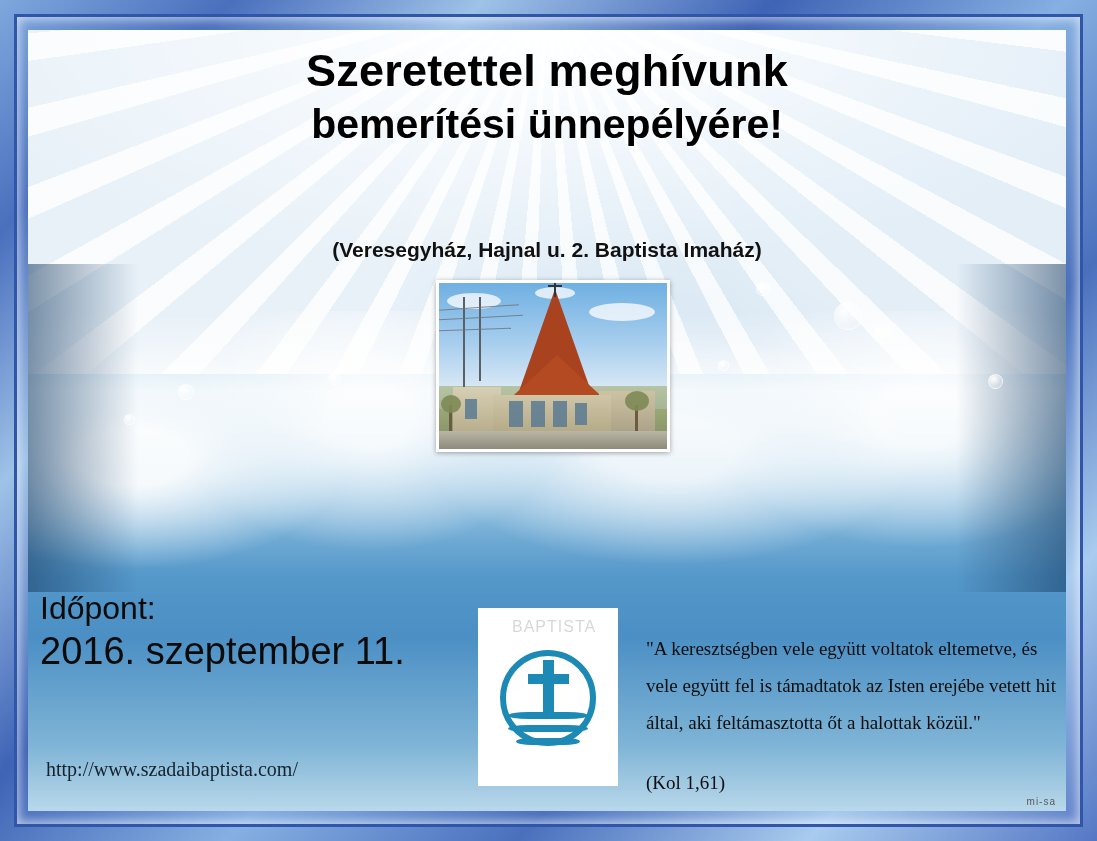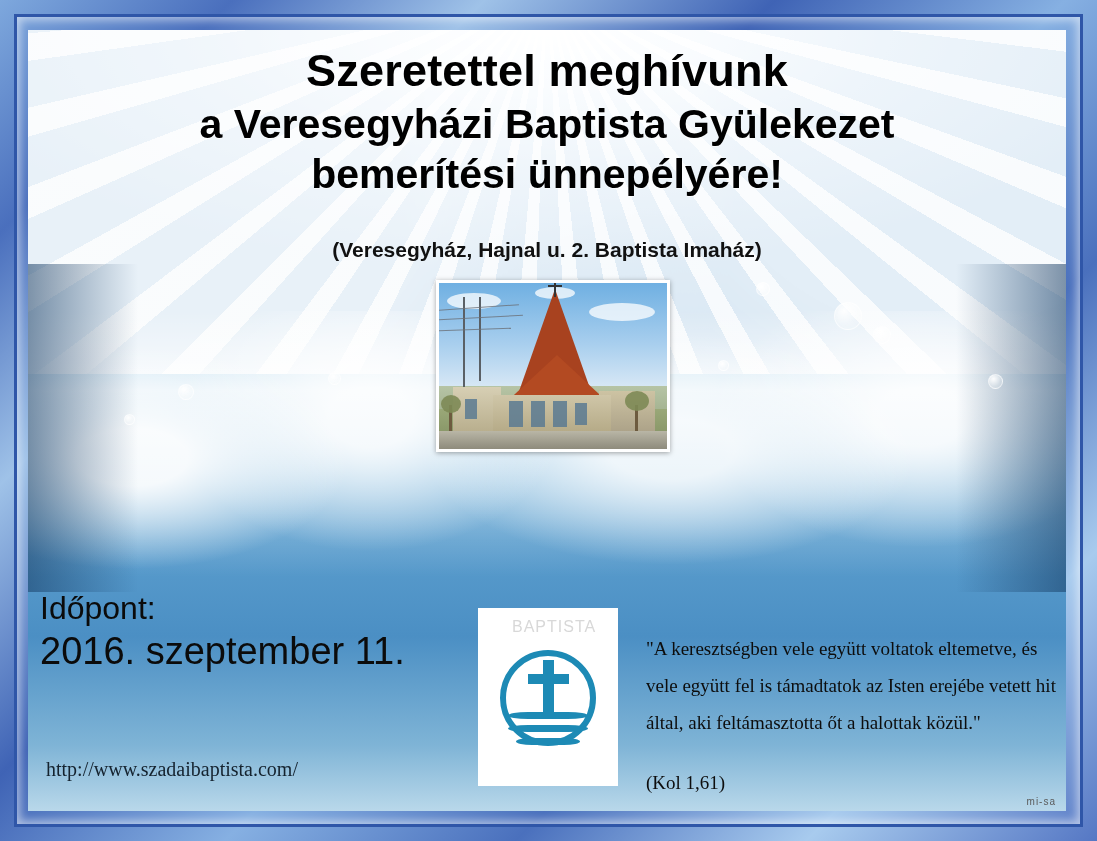--- a/index.html
+++ b/index.html
@@ -304,21 +304,20 @@
       <div class="bubble" style="left:150px; top:120px; width:14px; height:14px;"></div>
       <div class="bubble" style="left:96px;  top:150px; width:9px;  height:9px;"></div>
       <div class="bubble" style="left:300px; top:108px; width:11px; height:11px;"></div>
       <div class="bubble" style="left:520px; top:150px; width:8px;  height:8px;"></div>
       <div class="bubble" style="left:960px; top:110px; width:13px; height:13px;"></div>
       <div class="bubble" style="left:420px; top:168px; width:7px;  height:7px;"></div>
     </div>
 
     <div class="headline">
       <div class="l1">Szeretettel meghívunk</div>
-      <div class="l2">a Veresegyházi Baptista Gyülekezet</div>
       <div class="l3">bemerítési ünnepélyére!</div>
     </div>
 
     <div class="sub-address">(Veresegyház, Hajnal u. 2. Baptista Imaház)</div>
 
     <div class="photo">
       <div class="sky2"></div>
       <div class="cloud" style="left:8px; top:10px; width:54px; height:16px;"></div>
       <div class="cloud" style="left:150px; top:20px; width:66px; height:18px;"></div>
       <div class="cloud" style="left:96px; top:4px; width:40px; height:12px;"></div>

